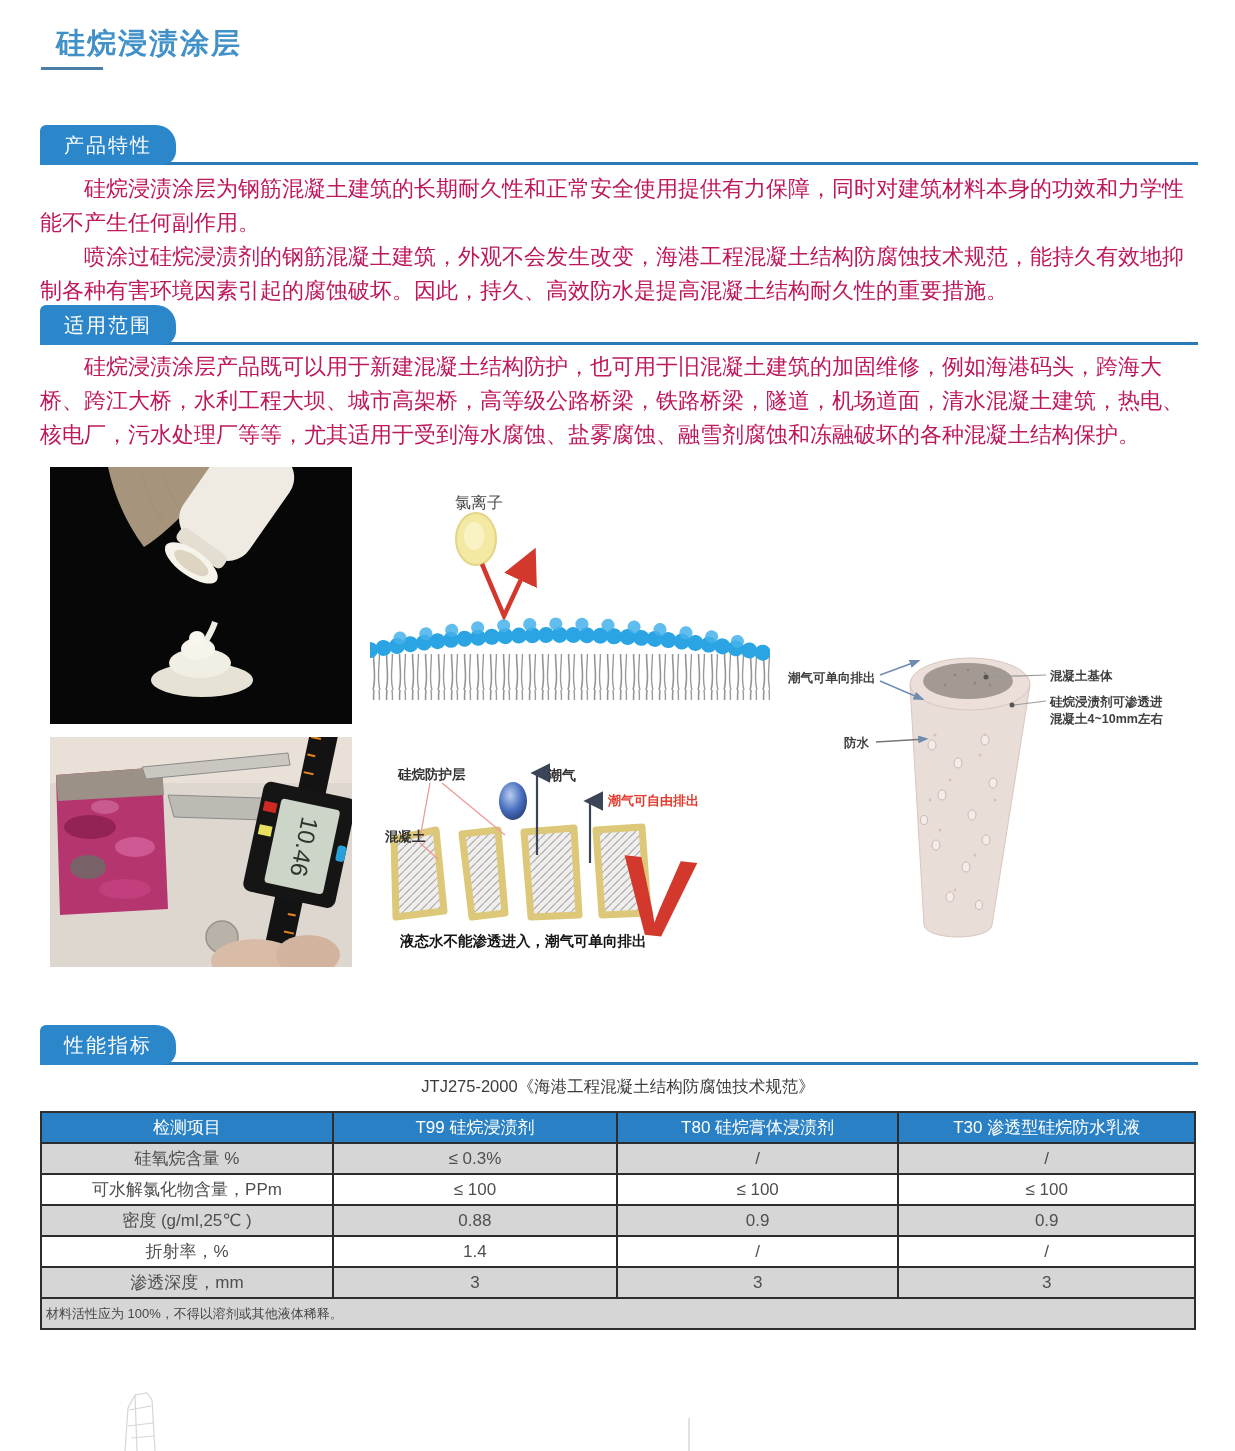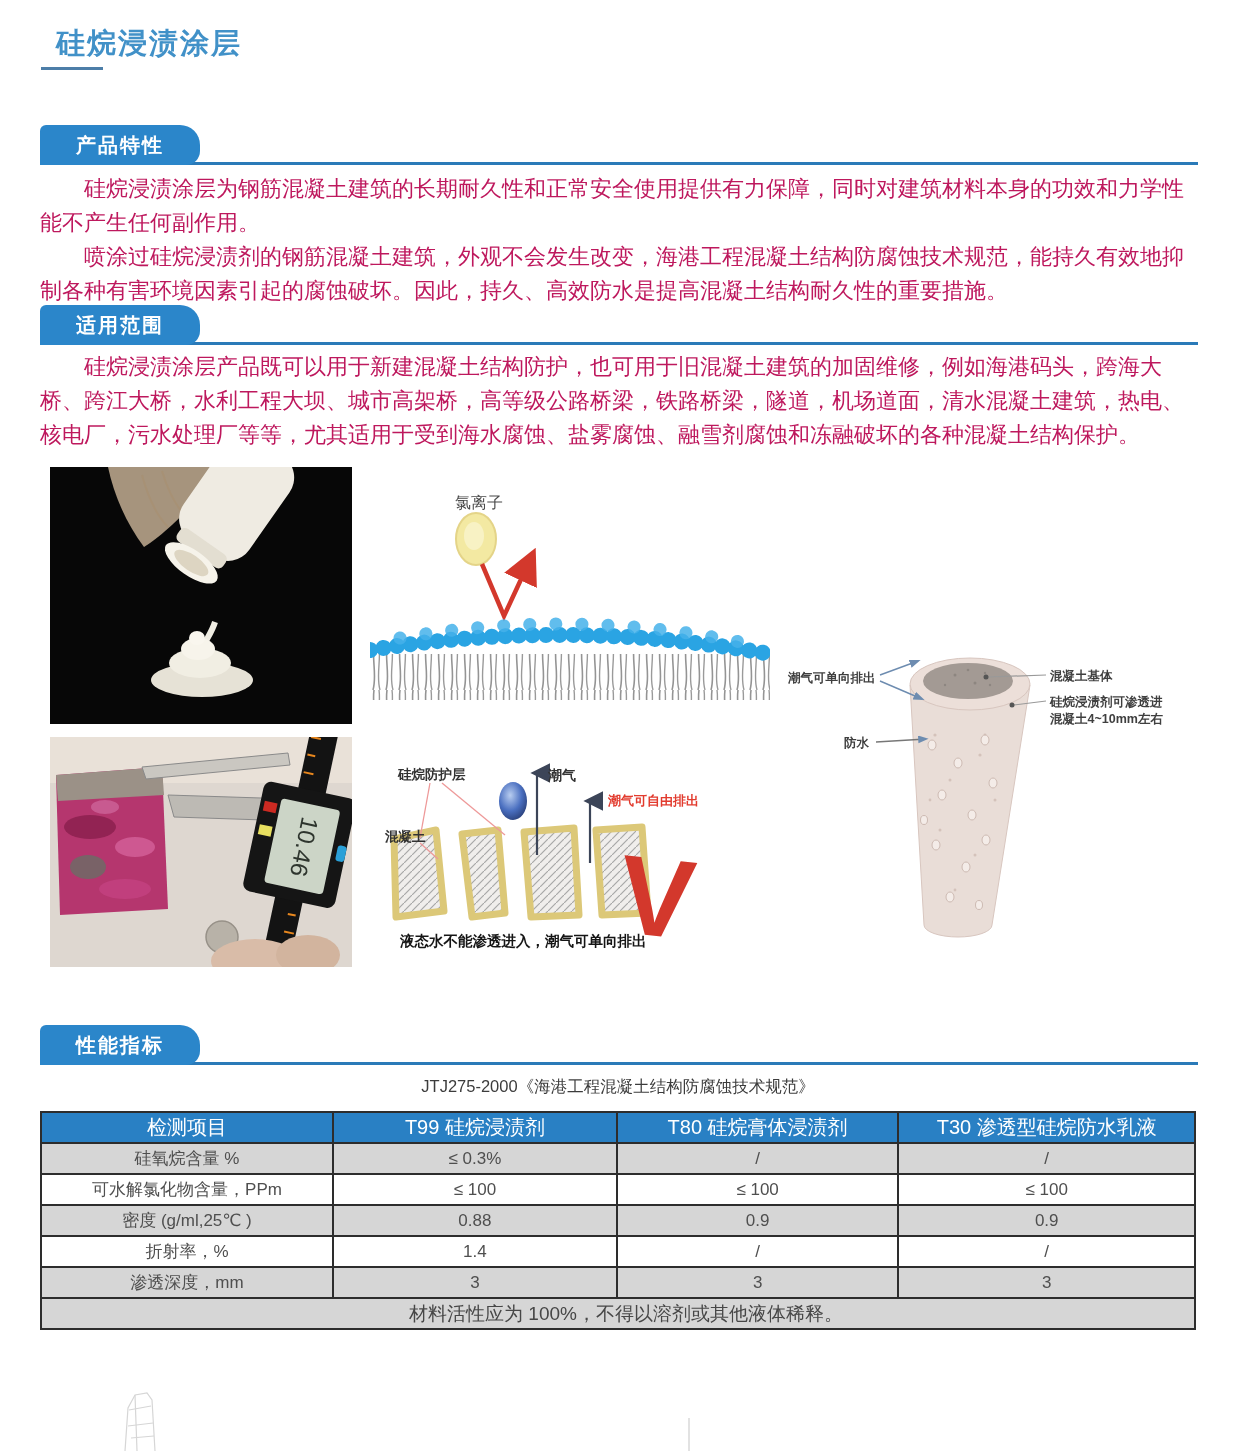--- a/index.html
+++ b/index.html
@@ -12,40 +12,40 @@
   
   #page-title{
     left:40px;top:8px;font-size:29px;font-weight:bold;color:#4191c8;
     letter-spacing:2px;margin:16px;
   }
   #title-underline{left:41px;top:67px;width:62px;height:3px;background:#4d7ea8;}
   
   .sec{left:40px;width:1158px;height:40px;border-bottom:3px solid #2a7ab8;}
   .sec .tab{
     position:absolute;left:0;bottom:-3px;height:40px;line-height:40px;
-    background:#2b86ca;color:#ffffff;font-size:20px;font-weight:bold;
-    letter-spacing:2px;padding:0 36px;border-radius:6px 20px 14px 0;
+    background:#2b86ca;color:#ffffff;font-size:20px;font-weight:normal;
+    letter-spacing:2px;padding:0 24px;border-radius:6px 20px 14px 0;
   }
   
   .para{left:40px;width:1158px;font-size:22px;line-height:34px;color:#be185d;}
   .para p{margin:0;text-indent:2em;}
   
   #media{left:40px;top:465px;width:1170px;height:505px;}
   .fig{position:absolute;}
   
   #std-caption{left:40px;top:1076px;width:1156px;text-align:center;font-size:16.5px;color:#3c3c3c;}
   #perf-table{
     position:absolute;left:40px;top:1111px;width:1156px;
     border-collapse:collapse;table-layout:fixed;font-size:17px;color:#4f4f4f;
   }
   #perf-table th,#perf-table td{border:2px solid #2d2d2d;height:29px;text-align:center;padding:0;}
-  #perf-table th{background:#2980c4;color:#ffffff;font-weight:normal;font-size:20px;}
+  #perf-table th{background:#2980c4;color:#ffffff;font-weight:normal;font-size:17px;}
   #perf-table tbody tr:nth-child(odd){background:#d6d6d6;}
   #perf-table tbody tr:nth-child(even){background:#ffffff;}
-  #perf-table .footnote td{text-align:center;padding-left:16px;background:#d6d6d6;font-size:19px;color:#474747;}
+  #perf-table .footnote td{text-align:left;padding-left:4px;background:#d6d6d6;font-size:13px;color:#474747;}
   svg text{font-family:"Liberation Sans","DejaVu Sans",sans-serif;}
 </style>
 </head>
 <body>
 
 <div>
 
   <h1 id="page-title" class="abs">硅烷浸渍涂层</h1>
   <div id="title-underline" class="abs"></div>
 

